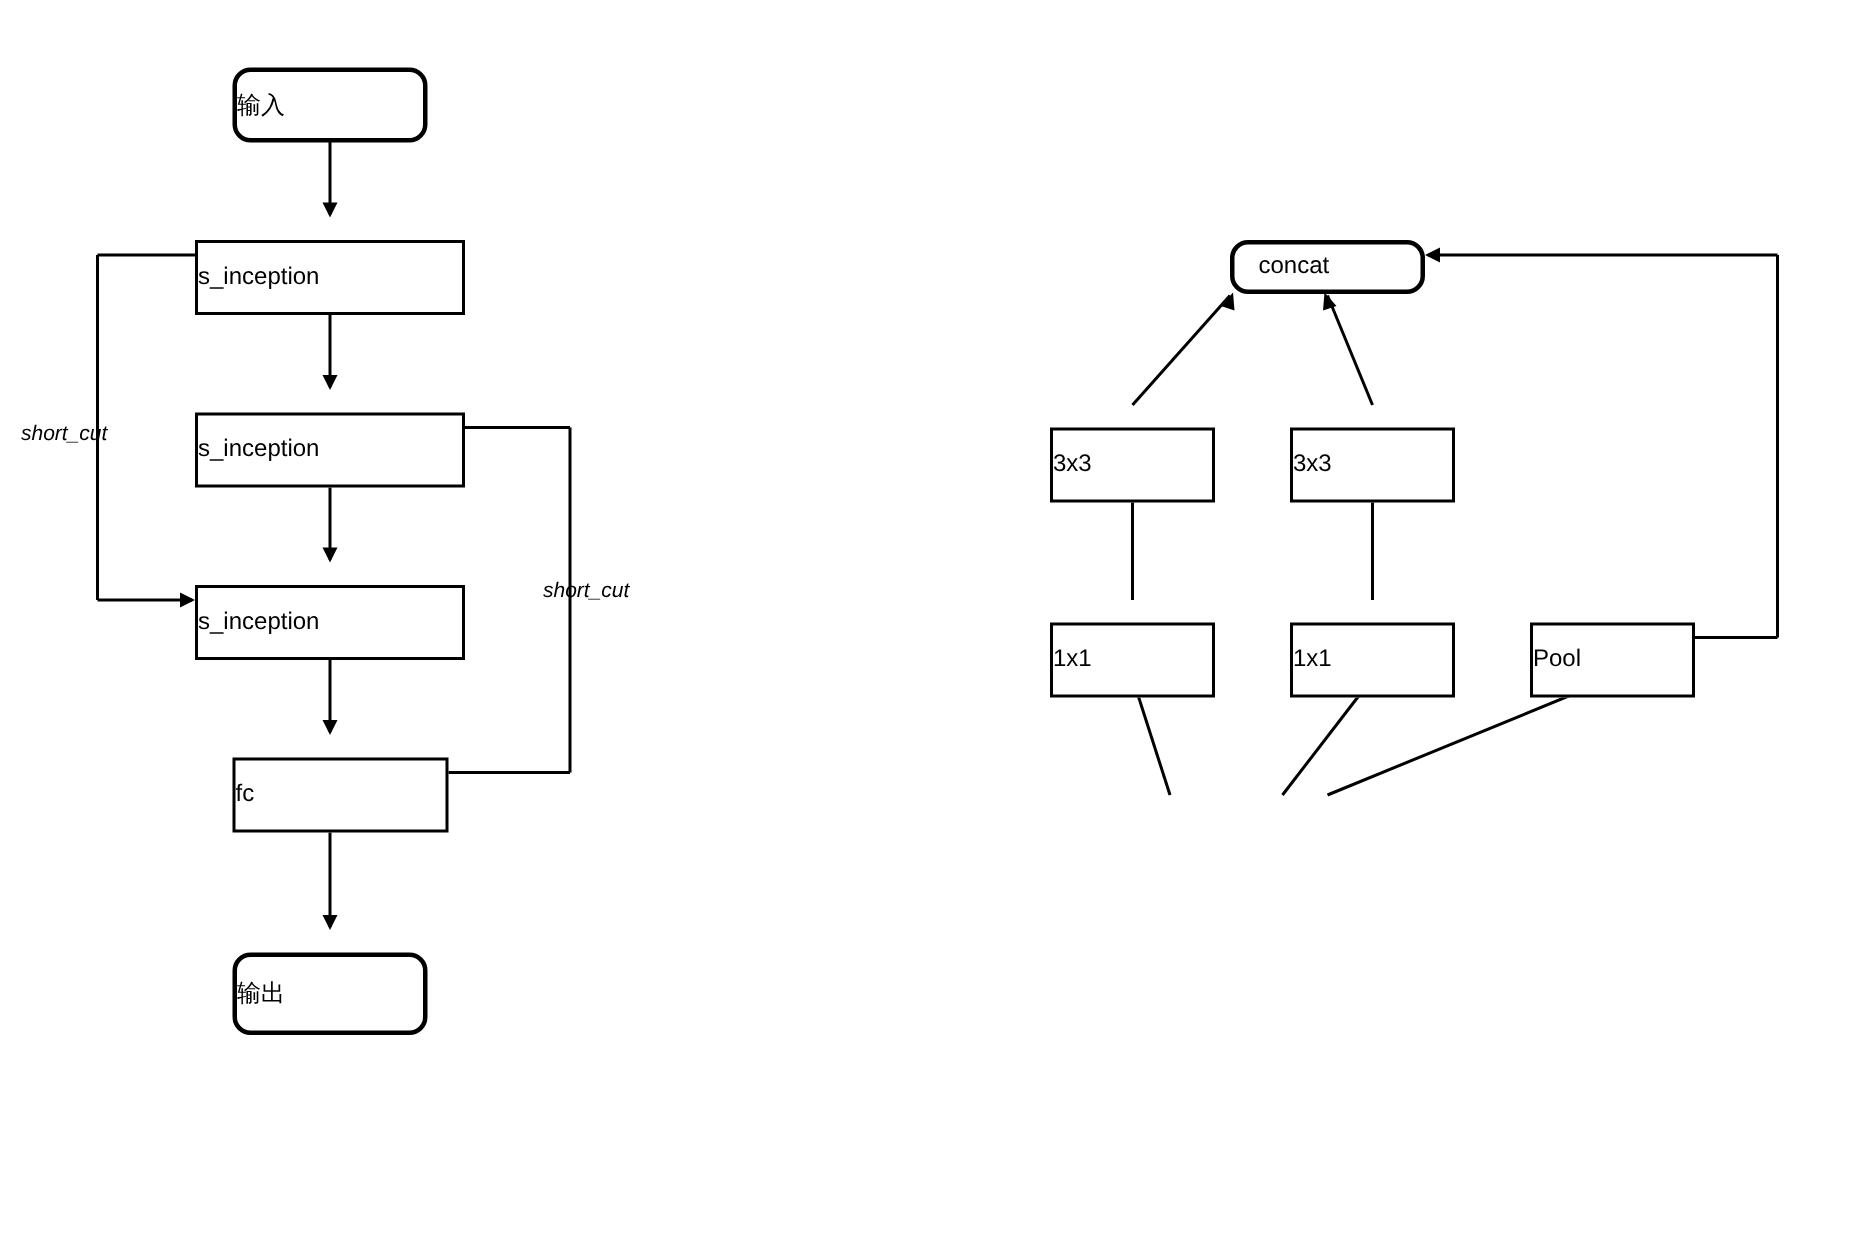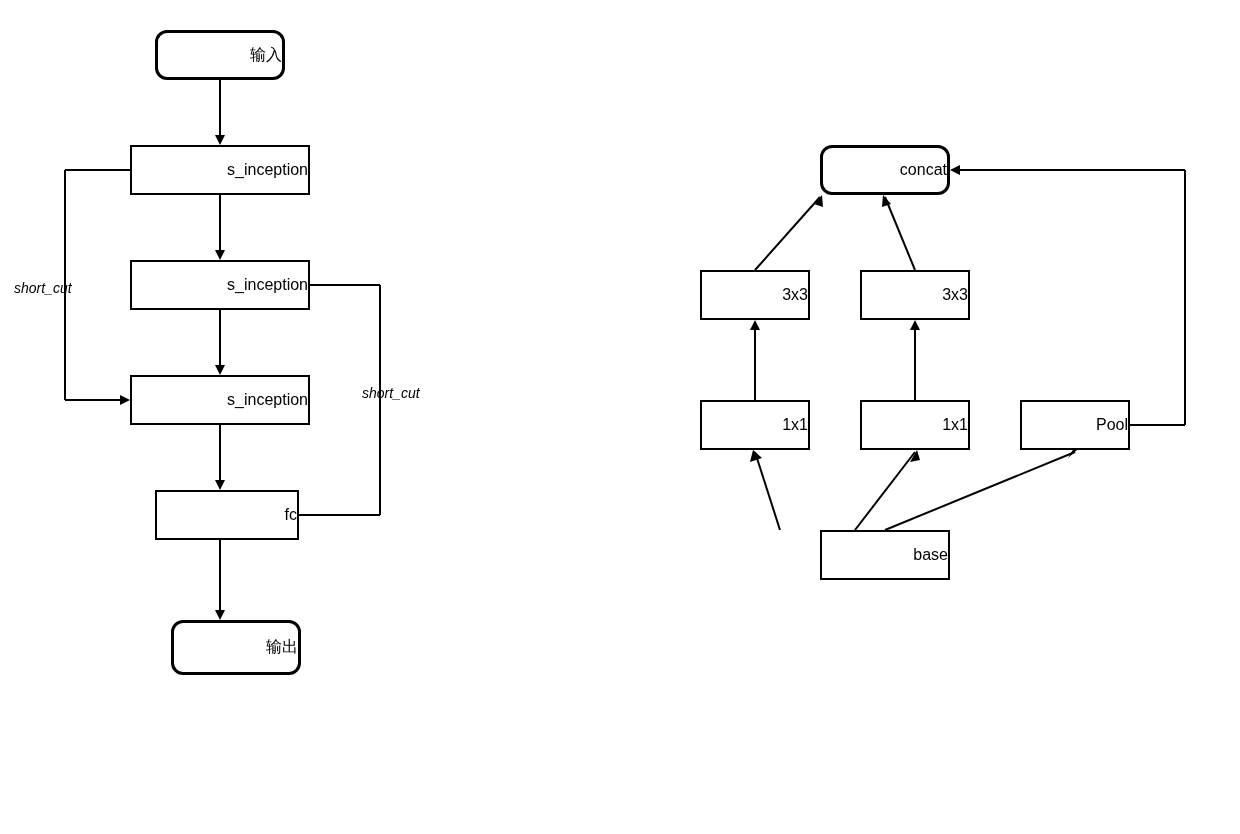--- a/index.html
+++ b/index.html
@@ -15,23 +15,24 @@
       position: relative;
       width: 1240px;
       height: 834px;
     }
     .node {
       position: absolute;
       border: 2px solid #000;
       background: #fff;
       display: flex;
       align-items: center;
-      justify-content: flex-end;
+      justify-content: flex-start;
       font-size: 16px;
       font-weight: normal;
+      margin-top: 15px;
     }
     .node-rounded {
       border-radius: 12px;
       border-width: 3px;
     }
     svg.arrows {
       position: absolute;
       top: 0;
       left: 0;
       width: 1240px;
@@ -117,52 +118,49 @@
   </div>
 
   <div class="node" style="left:130px; top:375px; width:180px; height:50px;">
     <span>s_inception</span>
   </div>
 
   <div class="node" style="left:155px; top:490px; width:144px; height:50px;">
     <span>fc</span>
   </div>
 
-  <div class="node node-rounded" style="left:171px; top:620px; width:130px; height:55px;">
+  <div class="node node-rounded" style="left:155px; top:620px; width:130px; height:55px;">
     <span>输出</span>
   </div>
 
   <div class="label" style="left:14px; top:280px;">
     <span>short_cut</span>
   </div>
   <div class="label" style="left:362px; top:385px;">
     <span>short_cut</span>
   </div>
 
-  <div class="node node-rounded" style="left:820px; top:145px; width:130px; height:50px;">
+  <div class="node node-rounded" style="left:820px; top:145px; width:130px; height:36px;padding-left:16px;">
     <span>concat</span>
   </div>
 
   <div class="node" style="left:700px; top:270px; width:110px; height:50px;">
     <span>3x3</span>
   </div>
 
   <div class="node" style="left:860px; top:270px; width:110px; height:50px;">
     <span>3x3</span>
   </div>
 
   <div class="node" style="left:700px; top:400px; width:110px; height:50px;">
     <span>1x1</span>
   </div>
 
   <div class="node" style="left:860px; top:400px; width:110px; height:50px;">
     <span>1x1</span>
   </div>
 
-  <div class="node" style="left:1020px; top:400px; width:110px; height:50px;padding-left:16px;">
+  <div class="node" style="left:1020px; top:400px; width:110px; height:50px;">
     <span>Pool</span>
   </div>
 
-  <div class="node" style="left:820px; top:530px; width:130px; height:50px;">
-    <span>base</span>
-  </div>
 
 </div>
 
 </body></html>

